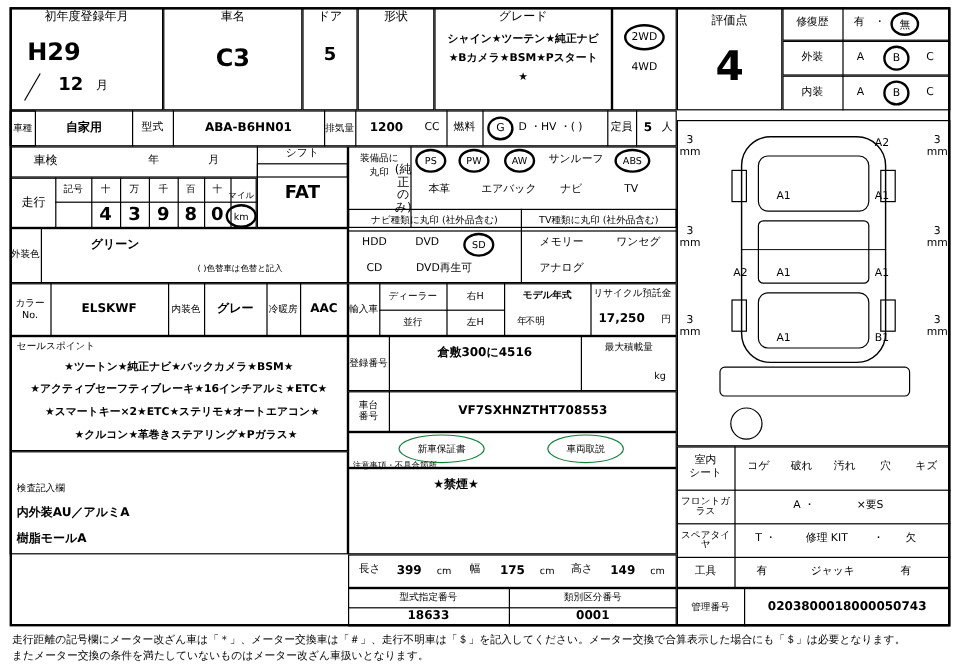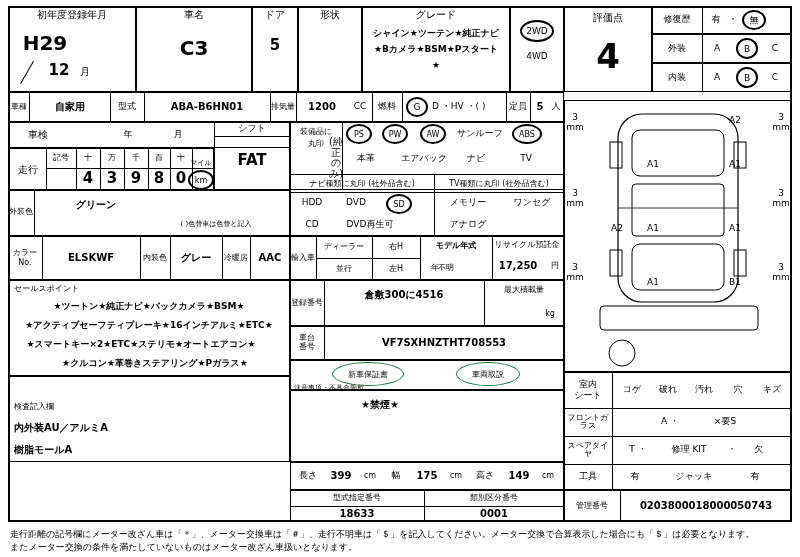--- a/index.html
+++ b/index.html
@@ -177,21 +177,21 @@
   <div class="t sm" style="left:504px;top:194px;width:56px;height:18px;">ワンセグ</div>
 
   <div class="t sm" style="left:294px;top:216px;width:36px;height:18px;">CD</div>
   <div class="t sm" style="left:334px;top:216px;width:72px;height:18px;">DVD再生可</div>
   <div class="t sm" style="left:440px;top:216px;width:56px;height:18px;">アナログ</div>
 
   <div class="bx" style="left:8px;top:190px;width:282px;height:46px;"></div>
   <div class="t xs" style="left:8px;top:198px;width:26px;height:28px;line-height:1.0;">外装色</div>
   <div class="vl" style="left:34px;top:190px;height:46px;"></div>
   <div class="t lab bold" style="left:36px;top:194px;width:120px;height:22px;font-family:Liberation Serif, serif;">グリーン</div>
-  <div class="t xs" style="left:126px;top:218px;width:180px;height:14px;font-size:7px;">(      )色替車は色替と記入</div>
+  <div class="t xs" style="left:110px;top:218px;width:180px;height:14px;font-size:7px;">(      )色替車は色替と記入</div>
 
   <div class="bx" style="left:8px;top:236px;width:282px;height:44px;"></div>
   <div class="t xs" style="left:8px;top:236px;width:34px;height:44px;line-height:1.2;">カラーNo.</div>
   <div class="vl" style="left:42px;top:236px;height:44px;"></div>
   <div class="t lab bold" style="left:42px;top:236px;width:98px;height:44px;">ELSKWF</div>
   <div class="vl" style="left:140px;top:236px;height:44px;"></div>
   <div class="t xs" style="left:140px;top:236px;width:30px;height:44px;line-height:1.0;">内装色</div>
   <div class="vl" style="left:170px;top:236px;height:44px;"></div>
   <div class="t lab bold" style="left:170px;top:236px;width:52px;height:44px;">グレー</div>
   <div class="vl" style="left:222px;top:236px;height:44px;"></div>
@@ -238,21 +238,21 @@
       <span class="xs">新車保証書</span>
     </div>
   <div class="ell" style="left:456px;top:362px;width:64px;height:24px;">
       <span class="xs">車両取説</span>
     </div>
 
   <div class="bx" style="left:8px;top:280px;width:282px;height:96px;"></div>
   <div class="t xs left" style="left:14px;top:282px;width:120px;height:14px;">セールスポイント</div>
   <div class="t sm bold" style="left:8px;top:298px;width:282px;height:18px;">★ツートン★純正ナビ★バックカメラ★BSM★</div>
   <div class="t sm bold" style="left:8px;top:317px;width:282px;height:18px;">★アクティブセーフティブレーキ★16インチアルミ★ETC★</div>
-  <div class="t sm bold" style="left:0;top:336px;width:282px;height:18px;">★スマートキー×2★ETC★ステリモ★オートエアコン★</div>
+  <div class="t sm bold" style="left:11px;top:336px;width:282px;height:18px;">★スマートキー×2★ETC★ステリモ★オートエアコン★</div>
   <div class="t sm bold" style="left:8px;top:355px;width:282px;height:18px;padding-left:12px;">★クルコン★革巻きステアリング★Pガラス★</div>
 
   <div class="bx" style="left:8px;top:376px;width:282px;height:86px;"></div>
   <div class="t xs left" style="left:14px;top:400px;width:72px;height:14px;">検査記入欄</div>
   <div class="t lab bold left" style="left:14px;top:418px;width:230px;height:20px;">内外装AU／アルミA</div>
   <div class="t lab bold left" style="left:14px;top:440px;width:230px;height:20px;">樹脂モールA</div>
 
   <div class="bx" style="left:290px;top:390px;width:274px;height:72px;"></div>
   <div class="t xs left" style="left:294px;top:382px;width:110px;height:14px;font-size:7px;">注意事項・不具合箇所</div>
   <div class="t lab bold" style="left:290px;top:394px;width:180px;height:22px;">★禁煙★</div>

